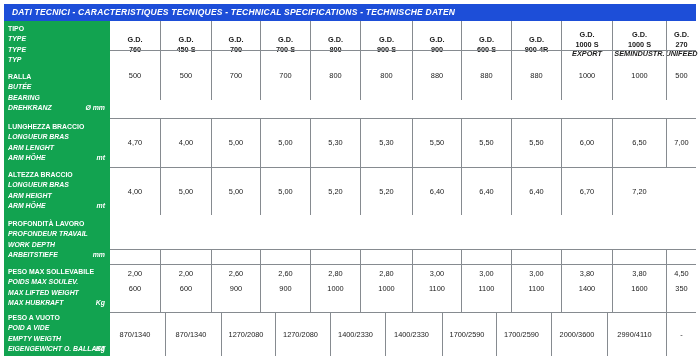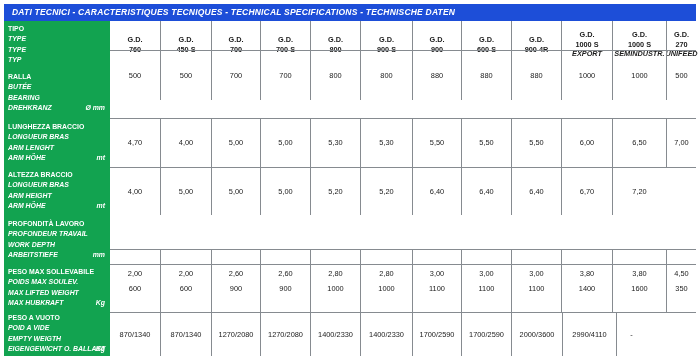--- a/index.html
+++ b/index.html
@@ -238,21 +238,21 @@
         <div class="cell val" style="width: 50px;">900</div>
         <div class="cell val" style="width: 50px;">1000</div>
         <div class="cell val" style="width: 52px;">1000</div>
         <div class="cell val" style="width: 49px;">1100</div>
         <div class="cell val" style="width: 50px;">1100</div>
         <div class="cell val" style="width: 50px;">1100</div>
         <div class="cell val" style="width: 51px;">1400</div>
         <div class="cell val" style="width: 54px;">1600</div>
         <div class="cell val" style="width: 30px;">350</div>
       </div>
-      <div class="row sep" style="top: 291px; height: 44px;">
+      <div class="row sep" style="top: 291px; height: 44px; justify-content: space-between;">
         <div class="cell val" style="width: 50px;">870/1340</div>
         <div class="cell val" style="width: 51px;">870/1340</div>
         <div class="cell val" style="width: 49px;">1270/2080</div>
         <div class="cell val" style="width: 50px;">1270/2080</div>
         <div class="cell val" style="width: 50px;">1400/2330</div>
         <div class="cell val" style="width: 52px;">1400/2330</div>
         <div class="cell val" style="width: 49px;">1700/2590</div>
         <div class="cell val" style="width: 50px;">1700/2590</div>
         <div class="cell val" style="width: 51px;">2000/3600</div>
         <div class="cell val" style="width: 54px;">2990/4110</div>

